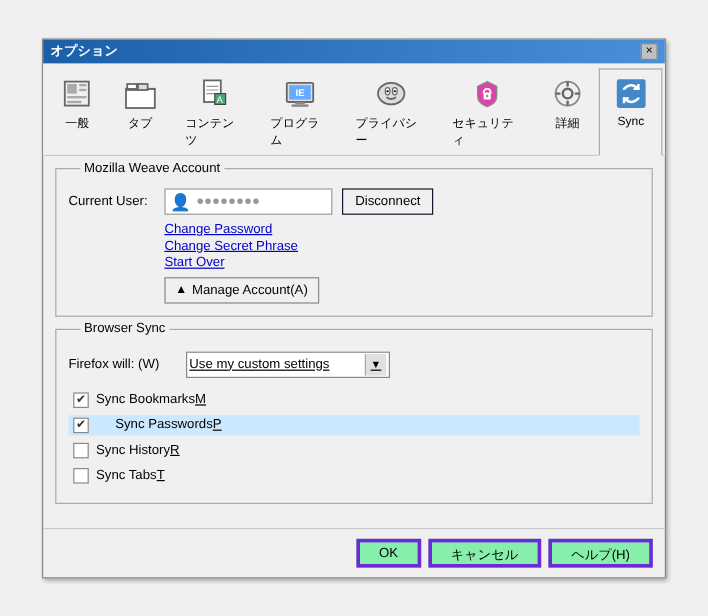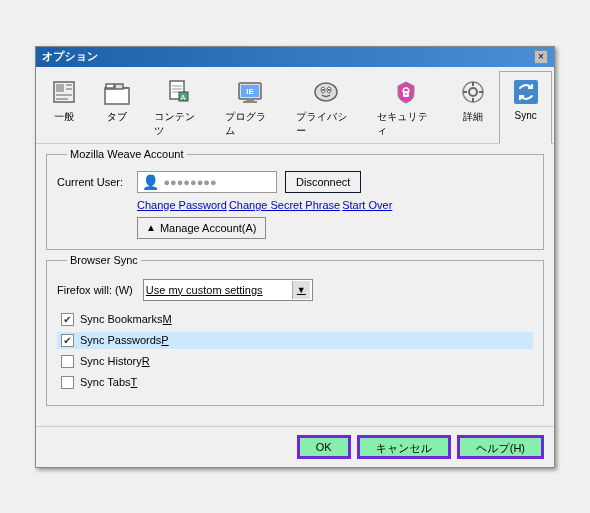--- a/index.html
+++ b/index.html
@@ -131,21 +131,21 @@
       padding: 2px 10px;
       height: 22px;
       background: #f0f0f0;
       border: 1px solid #0f172a;
       cursor: pointer;
       font-size: 11px;
     }
     .links-area {
       margin-left: 80px;
       display: flex;
-      flex-direction: row;
+      flex-direction: column;
       gap: 2px;
     }
     .link {
       color: #0000cc;
       text-decoration: underline;
       cursor: pointer;
       font-size: 11px;
     }
     .manage-btn {
       display: inline-flex;
@@ -201,20 +201,21 @@
       font-size: 9px;
     }
     .checkbox-row {
       display: flex;
       align-items: center;
       margin-bottom: 4px;
       padding: 2px 4px;
     }
     .checkbox-row.highlighted {
       background: #cce8ff;
+      gap: 16px;
     }
     .checkbox {
       width: 13px;
       height: 13px;
       border: 1px solid #888;
       background: white;
       display: flex;
       align-items: center;
       justify-content: center;
       margin-right: 6px;
@@ -244,21 +245,21 @@
       border: 3px solid #6d28d9;
       cursor: pointer;
       font-size: 11px;
     }
     .browser-sync-group-content {
       margin-top: 4px;
     }
     .firefox-row {
       display: flex;
       align-items: center;
-      gap: 4px;
+      gap: 16px;
     }
   </style>
 </head>
 <body>
 
 <div class="window">
 
   <div class="title-bar">
     <span class="title-bar-text">オプション</span>
     <div class="title-bar-close">×</div>

